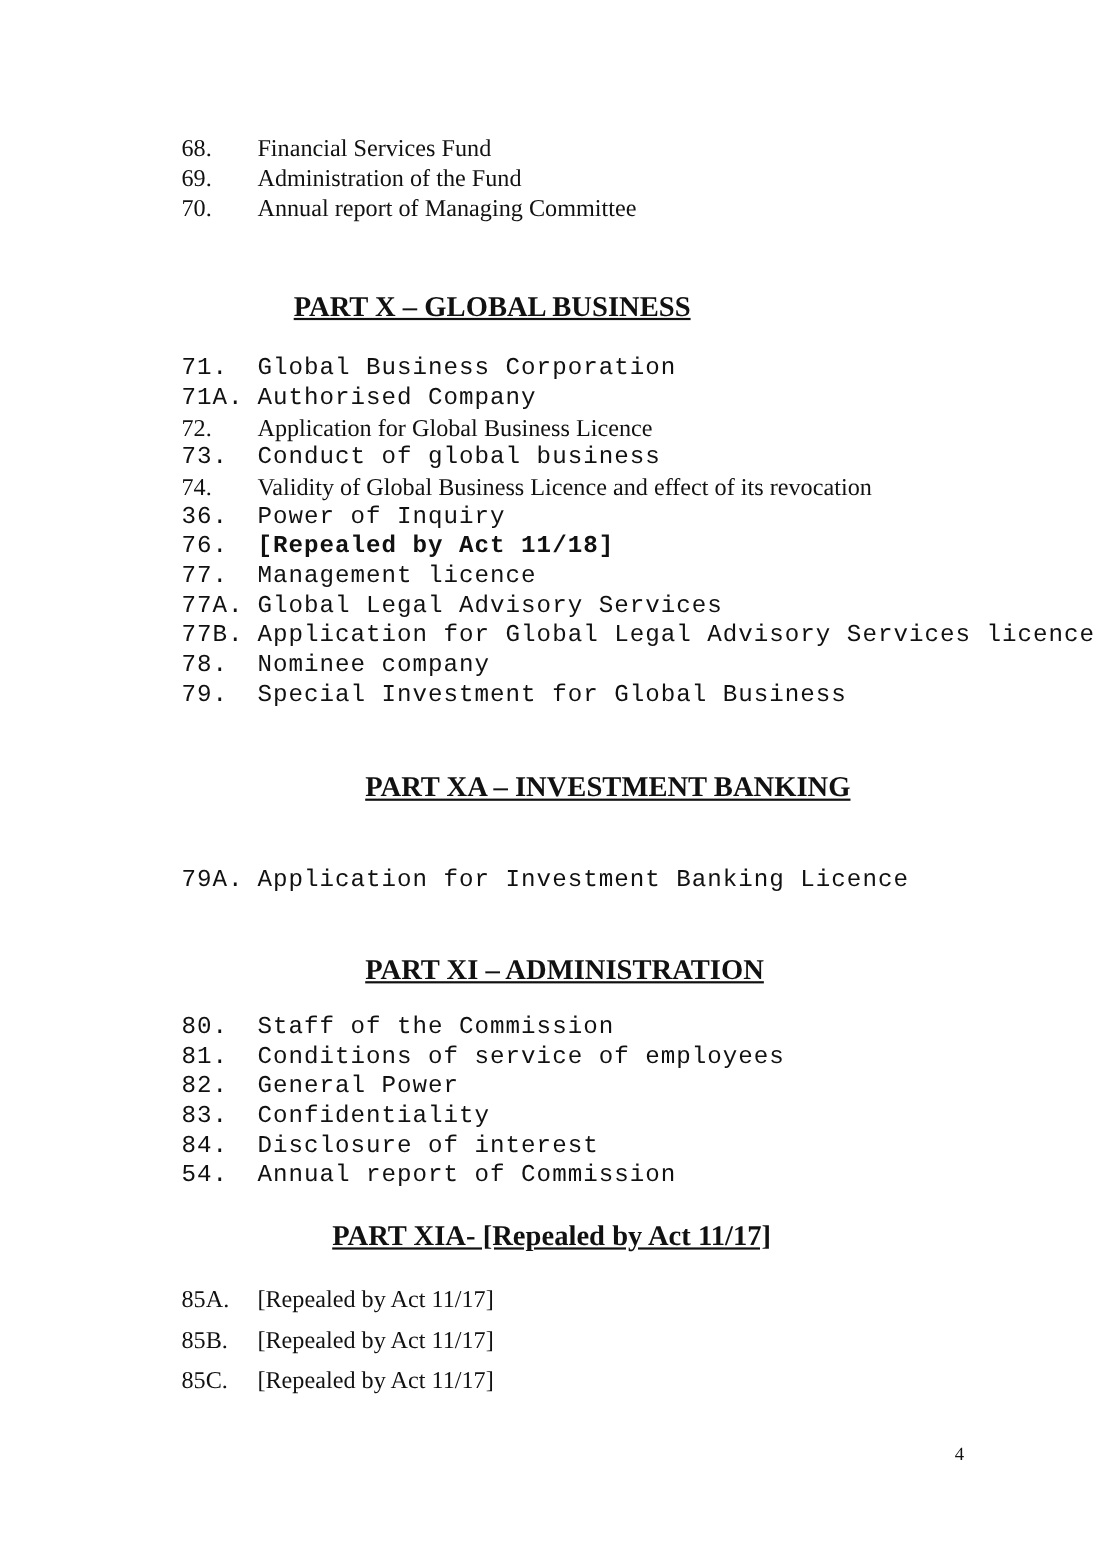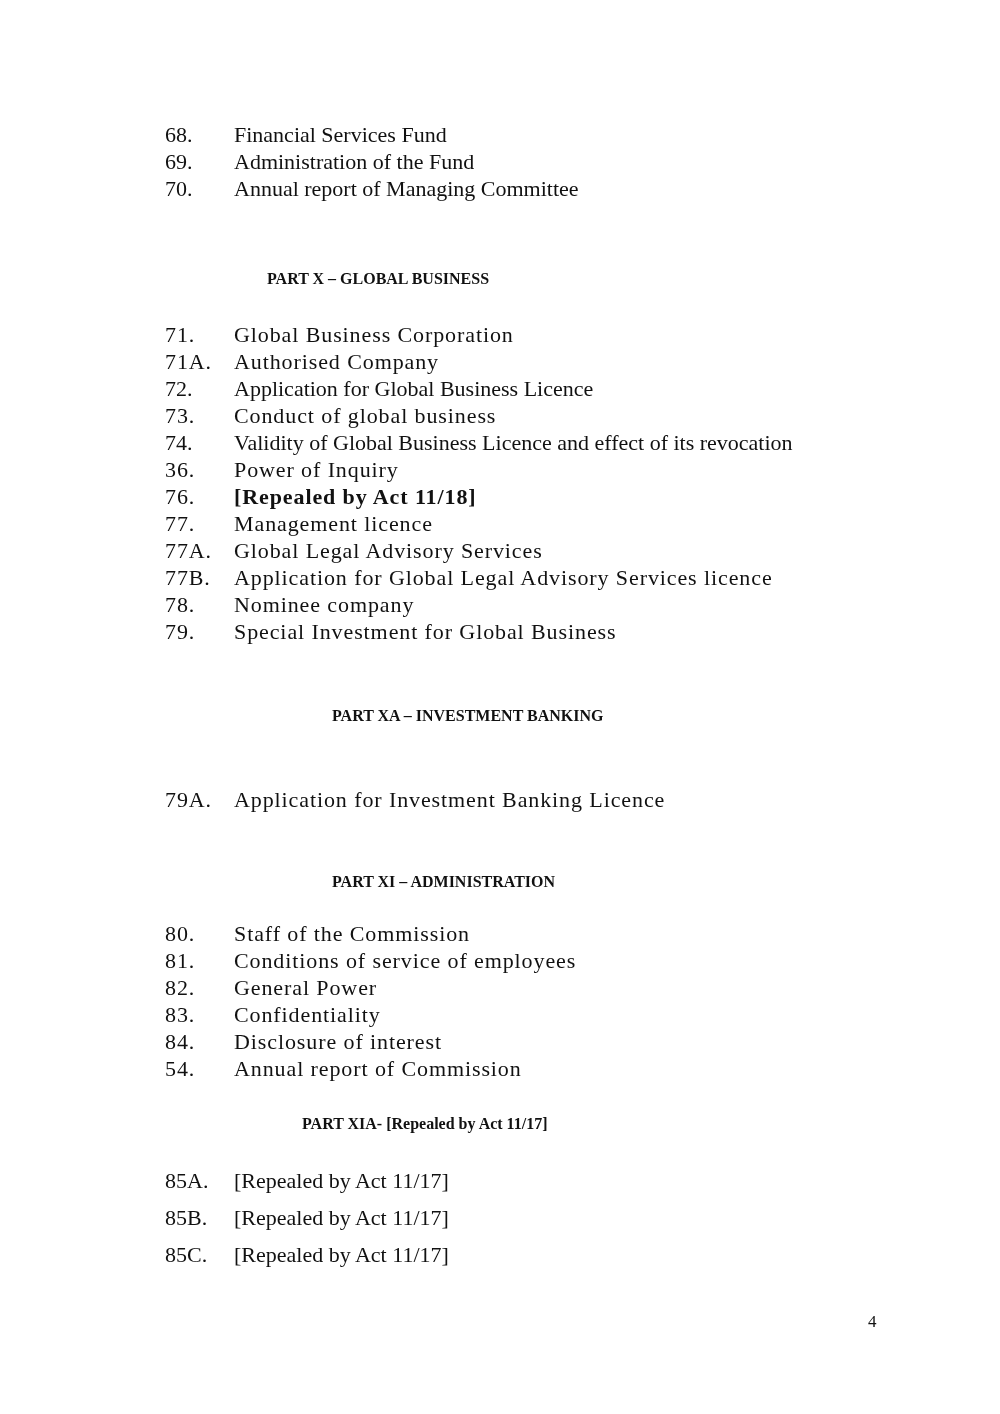--- a/index.html
+++ b/index.html
@@ -1,22 +1,22 @@
 <!DOCTYPE html>
 <html><head>
 <meta charset="utf-8">
 <style>
   html, body { margin: 0; padding: 0; background: #ffffff; }
   body { width: 1000px; height: 1414px; position: relative; overflow: hidden;
          font-family: "Liberation Serif", "DejaVu Serif", serif; color: #111; }
   .line { position: absolute; left: 120px; font-size: 22px; line-height: 27px; white-space: nowrap; margin-left: 45px; }
   .num { display: inline-block; width: 69px; }
-  .wide { letter-spacing: 0.9px; }
+  .wide { letter-spacing: 0.9px; font-family: Liberation Mono, monospace; }
   .bold { font-weight: bold; }
-  .heading { position: absolute; font-weight: bold; font-size: 16px; line-height: 27px; white-space: nowrap; }
+  .heading { position: absolute; font-weight: bold; font-size: 26px; line-height: 27px; white-space: nowrap; text-decoration: underline; }
   .pagenum { position: absolute; left: 868px; top: 1312px; font-size: 17px; }
 </style>
 </head>
 <body>
 
 <div class="line" style="top:121px"><span class="num">68.</span><span>Financial Services Fund</span></div>
 <div class="line" style="top:148px"><span class="num">69.</span><span>Administration of the Fund</span></div>
 <div class="line" style="top:175px"><span class="num">70.</span><span>Annual report of Managing Committee</span></div>
 
 <div class="heading" style="left:267px; top:265px">PART X – GLOBAL BUSINESS</div>

